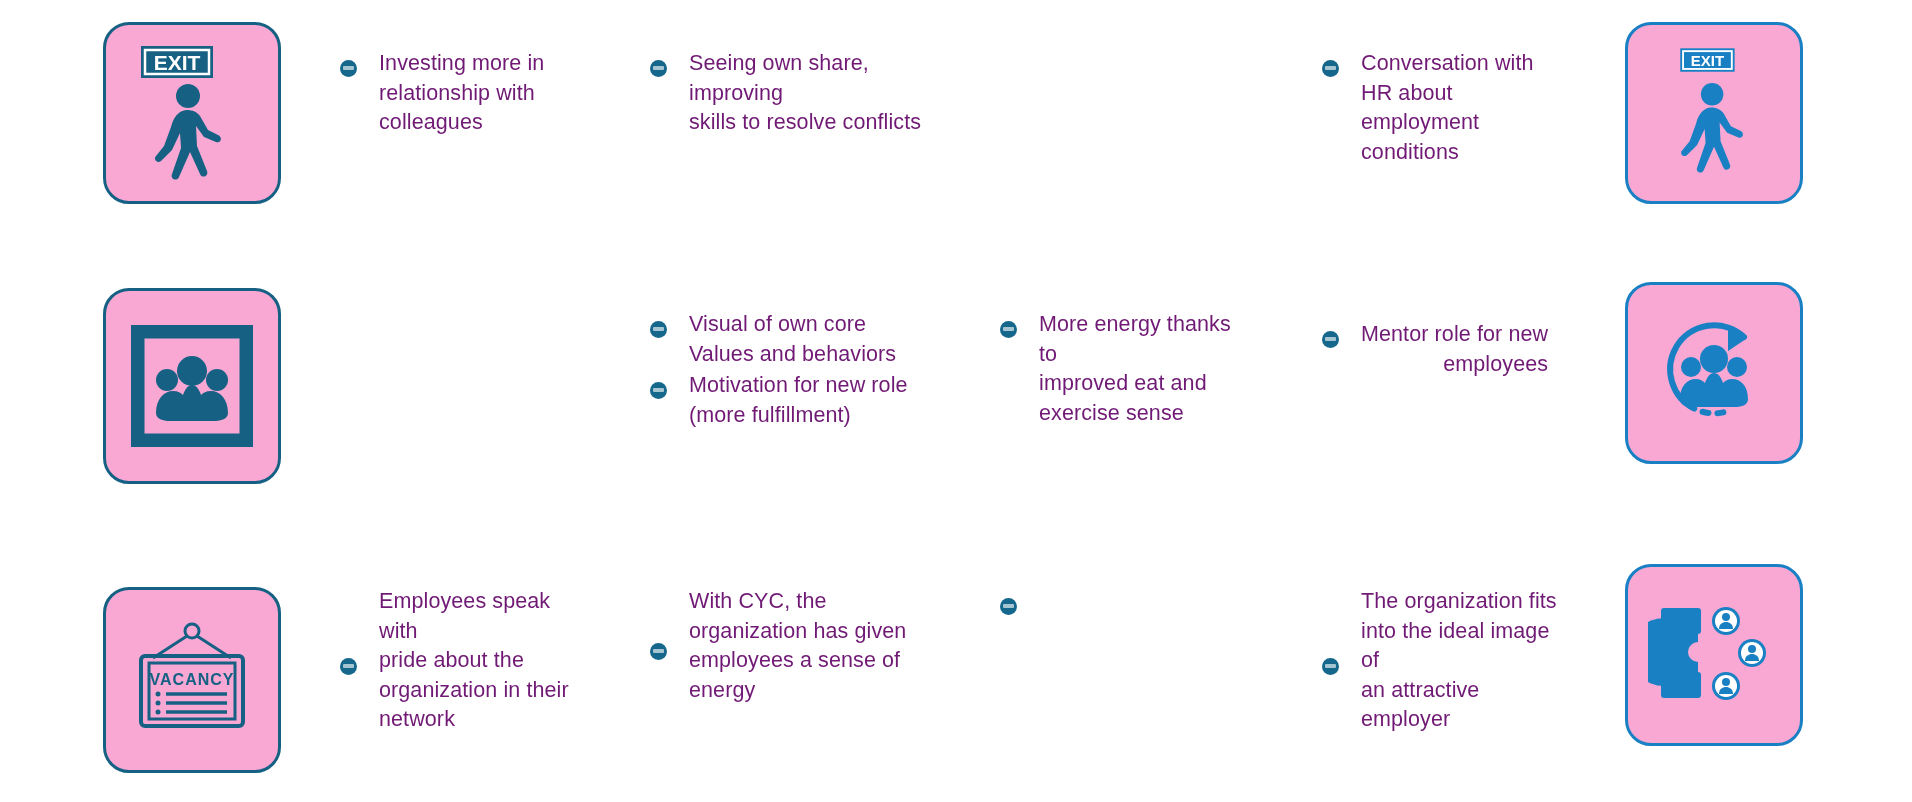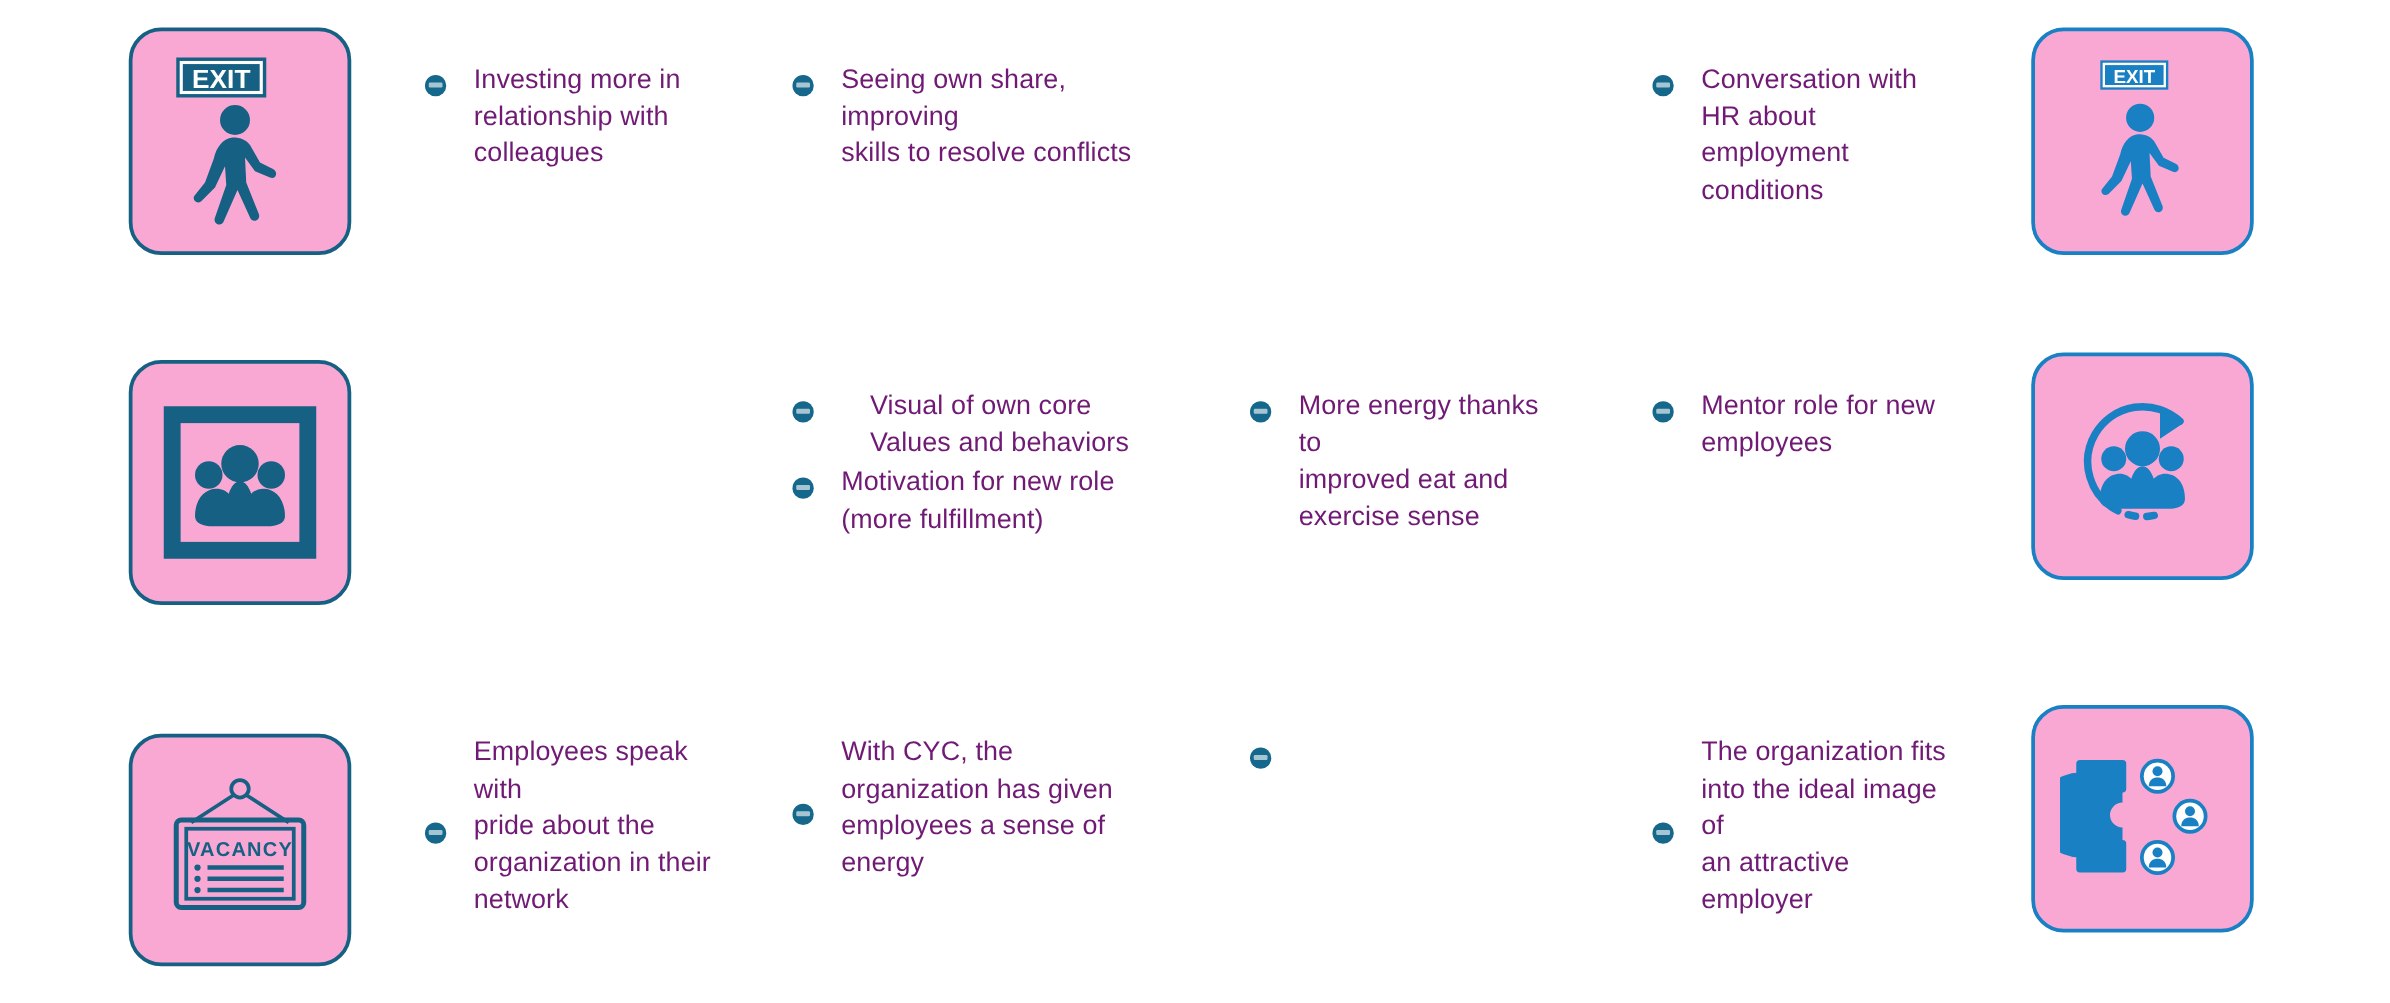--- a/index.html
+++ b/index.html
@@ -50,21 +50,21 @@
   .row-2 .icon-card.right { top: 2px; }
 
   .icon-card svg { display: block; }
 
   
   .col {
     position: absolute;
     top: 0;
   }
   .col-0 { left: 340px; width: 250px; }
-  .col-1 { left: 634px; width: 280px; }
+  .col-1 { left: 650px; width: 280px; }
   .col-2 { left: 1000px; width: 250px; }
   .col-3 { left: 1322px; width: 250px; }
 
   .bullet-item {
     display: flex;
     align-items: flex-start;
     margin-bottom: 2px;
   }
 
   .bullet-mark {
@@ -95,23 +95,23 @@
     line-height: 29.5px;
     letter-spacing: 0.1px;
     white-space: pre-line;
   }
 
   
   .row-0 .col-0 .bullet-item,
   .row-0 .col-1 .bullet-item,
   .row-0 .col-3 .bullet-item { margin-top: 27px; }
 
-  .row-1 .col-1 .bullet-item:first-child { margin-top: 30px; gap: 23px; }
+  .row-1 .col-1 .bullet-item:first-child { margin-top: 30px; }
   .row-1 .col-2 .bullet-item { margin-top: 30px; }
-  .row-1 .col-3 .bullet-item { margin-top: 30px; }
+  .row-1 .col-3 .bullet-item { margin-top: 40px; text-align: right; }
 
   .row-2 .bullet-item { margin-top: 25px; align-items: center; }
 </style>
 </head>
 <body>
 
 <div class="board">
 
   <div class="row row-0">
 

